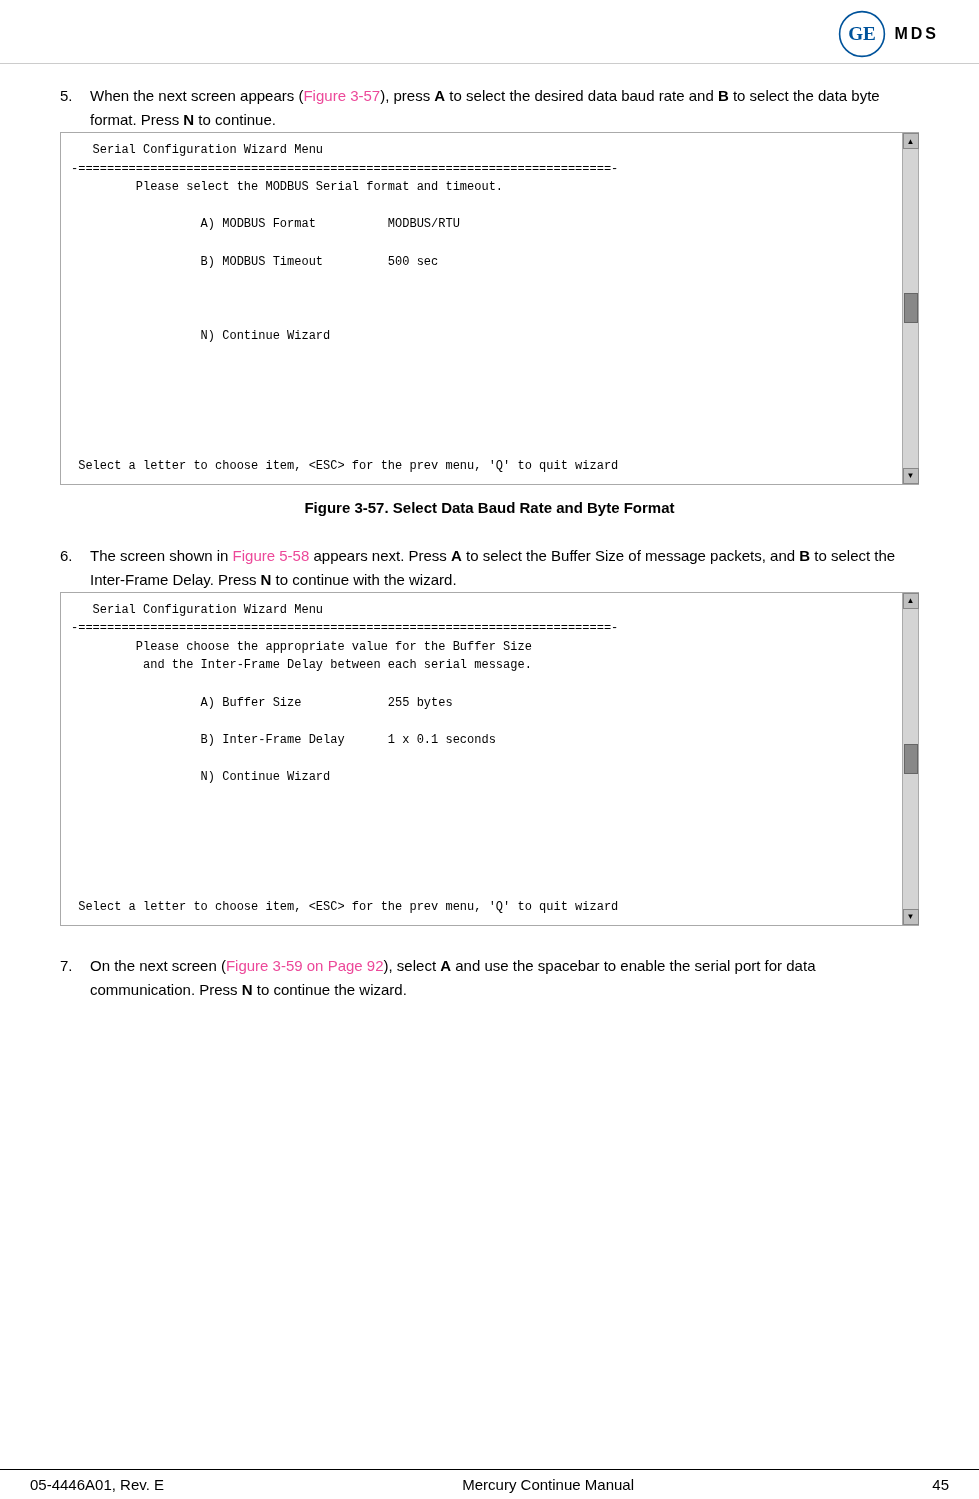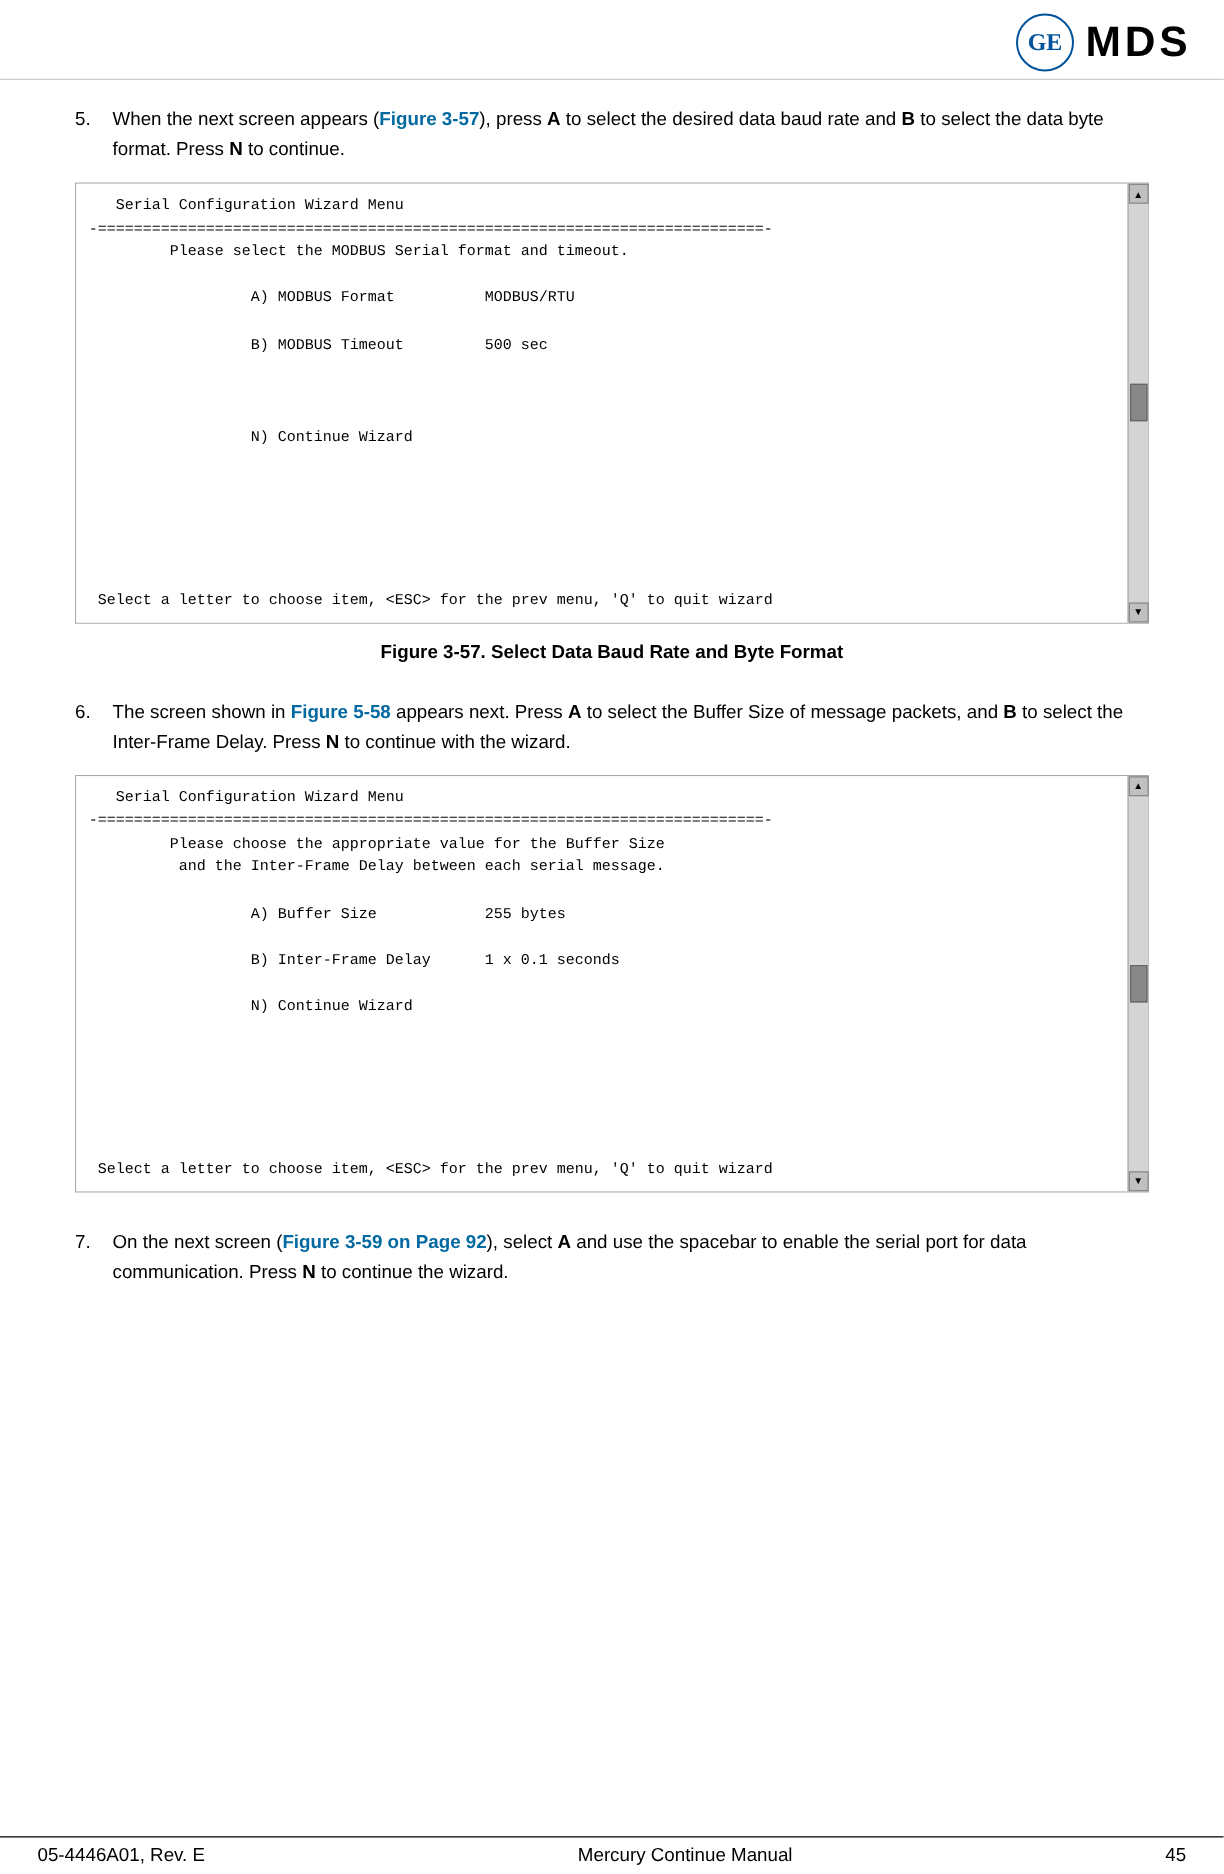--- a/index.html
+++ b/index.html
@@ -10,37 +10,37 @@
       font-family: Arial, Helvetica, sans-serif;
       font-size: 15px;
       color: #000000;
       position: relative;
     }
 
     .page-header {
       display: flex;
       justify-content: flex-end;
       align-items: center;
-      padding: 10px 26px 5px 30px;
+      padding: 10px 40px 5px 30px;
       border-bottom: 1px solid #ccc;
     }
 
     .logo-container {
       display: flex;
       align-items: center;
       gap: 8px;
     }
 
     .ge-logo {
       width: 48px;
       height: 48px;
     }
 
     .mds-text {
-      font-size: 34px;
+      font-size: 16px;
       font-weight: bold;
       letter-spacing: 3px;
       color: #000;
     }
 
     .page-content {
       padding: 20px 60px 20px 60px;
     }
 
     .section-item {
@@ -58,31 +58,30 @@
       line-height: 1.6;
     }
 
     .text-block {
       flex: 1;
       font-size: 15px;
       line-height: 1.6;
     }
 
     .link-text {
-      color: #0369a1;
+      color: #ec4899;
       text-decoration: none;
-      font-weight: bold;
     }
 
     .bold-key {
       font-weight: bold;
     }
 
     .terminal-container {
-      margin: 14px 0 14px 0;
+      margin: 0 0 14px 0;
       border: 1px solid #aaa;
       position: relative;
       background: #fff;
       display: flex;
     }
 
     .terminal-body {
       flex: 1;
       background: #fff;
       padding: 8px 10px;

